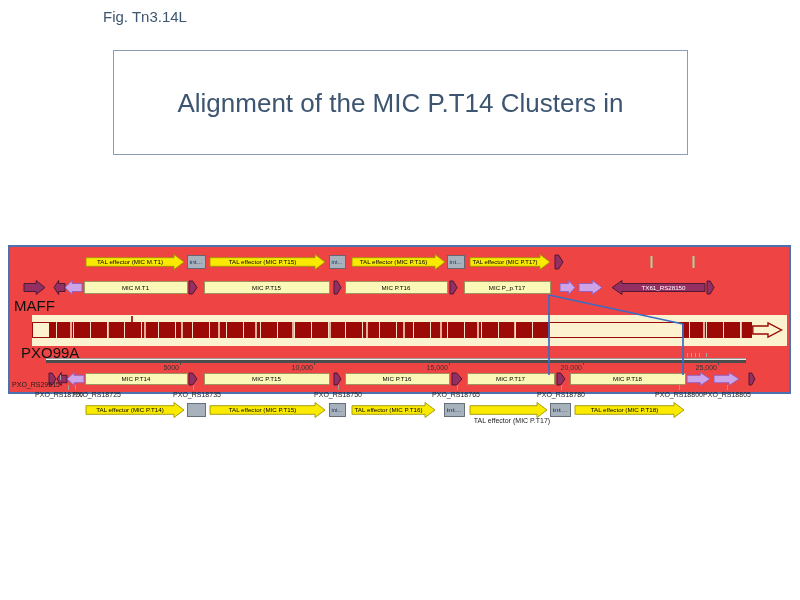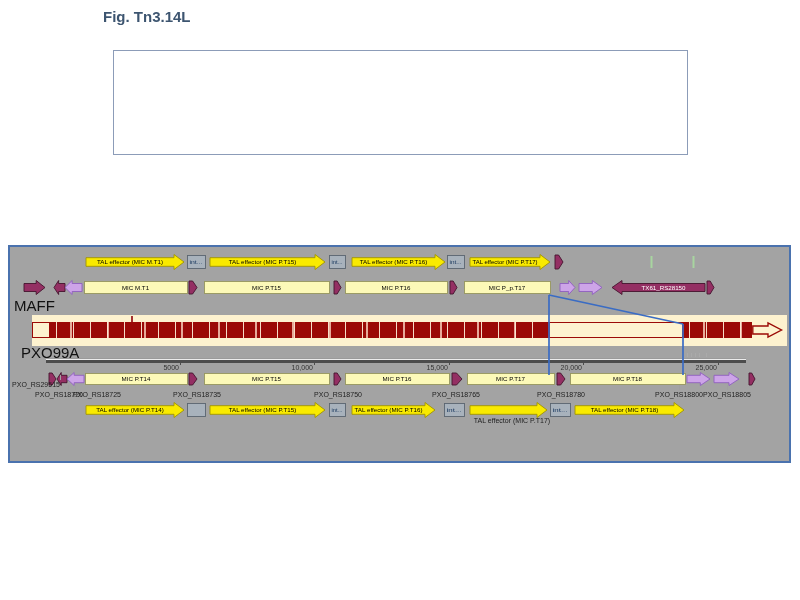--- a/index.html
+++ b/index.html
@@ -9,28 +9,28 @@
   .logo{position:absolute;left:6px;top:3px;width:70px;height:72px;
         background:
           radial-gradient(3px 3px at 18% 22%,rgba(255,255,255,.55) 0 60%,transparent 61%),
           radial-gradient(2px 2px at 72% 14%,rgba(255,255,255,.5) 0 60%,transparent 61%),
           radial-gradient(2px 2px at 85% 55%,rgba(255,255,255,.45) 0 60%,transparent 61%),
           radial-gradient(3px 3px at 30% 80%,rgba(255,255,255,.4) 0 60%,transparent 61%),
           radial-gradient(2px 2px at 60% 90%,rgba(255,255,255,.45) 0 60%,transparent 61%),
           radial-gradient(2px 2px at 10% 55%,rgba(255,255,255,.4) 0 60%,transparent 61%),
           linear-gradient(160deg,#7195c2,#3f68a0 70%,#35598c);
         box-shadow:2px 3px 4px rgba(110,110,110,.55);}
-  .fig-label{position:absolute;left:103px;top:8px;font-size:15px;color:#3d5570;font-weight:bold;}
+  .fig-label{position:absolute;left:103px;top:8px;font-size:15px;color:#3d5570;}
   .title-box{position:absolute;left:113px;top:50px;width:575px;height:105px;
              border:1.4px solid #8c9cb8;background:#fff;box-sizing:border-box;
              display:flex;flex-direction:column;justify-content:center;text-align:center;}
   .title-box div{font-size:26px;line-height:44px;color:#3d5570;}
   
-  #diagram{position:absolute;left:8px;top:245px;width:783px;height:218px;
-           border:2px solid #4a72ae;box-sizing:border-box;background:#a3a3a3;padding-left:36px;}
+  #diagram{position:absolute;left:8px;top:245px;width:783px;height:149px;
+           border:2px solid #4a72ae;box-sizing:border-box;background:#ef4444;padding-left:36px;}
   #diagram *{box-sizing:border-box;}
   .strain-label{position:absolute;font-size:15px;color:#111;}
   #maff-label{left:4px;top:50px;}
   #pxo-label{left:4px;top:97px;margin-left:7px;}
   .band{position:absolute;left:22px;top:68px;width:755px;height:31px;background:#fdf2cf;}
   .seg{position:absolute;top:75px;height:16px;}
   .seg.filled{background-color:#9b0a06;background-image:
       repeating-linear-gradient(90deg,rgba(252,232,210,0) 0 6px,rgba(252,232,210,.95) 6px 7.2px,rgba(252,232,210,0) 7.2px 17px),
       repeating-linear-gradient(90deg,rgba(250,210,190,0) 0 20px,rgba(250,210,190,.8) 20px 22px,rgba(250,210,190,0) 22px 37px);}
   .seg.hollow{background:#fdf2cf;border:1.6px solid #9b0a06;}
@@ -48,20 +48,21 @@
 </style>
 </head>
 <body>
 
 <div class="slide">
 
 
   <div class="fig-label">Fig. Tn3.14L</div>
 
   <div class="title-box">
+    <div>Alignment of the MIC P.T14 Clusters in</div>
   </div>
 
   <div id="diagram">
     <div class="band"></div>
     <div class="bar-tick"></div>
     <div class="ruler"></div>
     <div class="strain-label" id="maff-label">MAFF</div>
     <div class="strain-label" id="pxo-label">PXO99A</div>
     <div class="pt17">TAL effector (MIC P.T17)</div>
 

